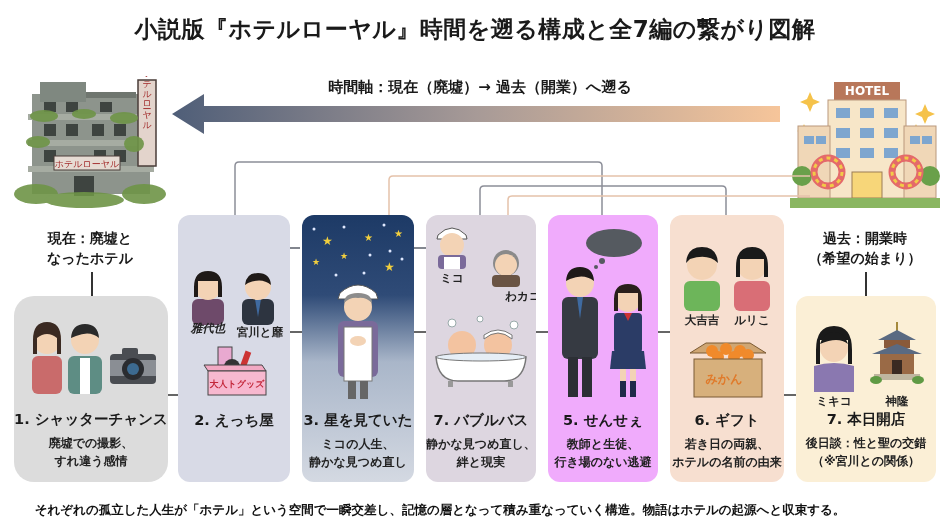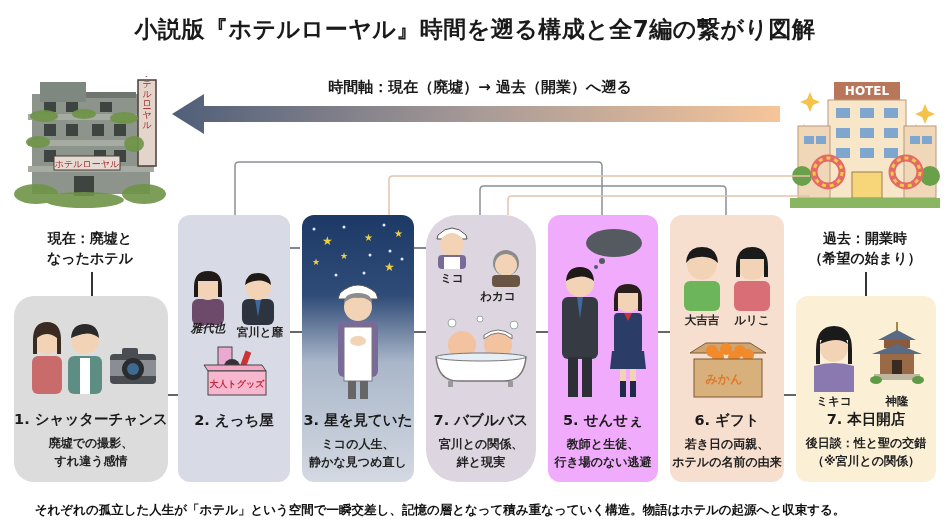--- a/index.html
+++ b/index.html
@@ -225,51 +225,51 @@
     <rect x="20" y="102" width="8" height="18" fill="#666"></rect>
       <rect x="32" y="102" width="8" height="18" fill="#666"></rect>
   </svg>
   <div class="card-title" style="top:196px;">3. 星を見ていた</div>
   <div class="card-desc" style="top:220px;">
     <div>ミコの人生、</div>
     <div>静かな見つめ直し</div>
   </div>
 </div>
 
-<div class="card" style="left:426px;top:215px;width:110px;height:267px;background:#ddd6e0;border-radius:32px;">
+<div class="card" style="left:426px;top:215px;width:110px;height:267px;background:#ddd6e0;">
   <svg class="illus" style="left:6px;top:8px;width:40px;height:46px;" viewBox="0 0 40 46">
     <path d="M6 12 Q20 -2 34 12 L35 16 L5 16Z" fill="#fff" stroke="#555"></path>
     <circle cx="20" cy="22" r="12" fill="#f3d3b5"></circle>
     <rect x="6" y="32" width="28" height="14" rx="4" fill="#7a6a9a"></rect>
       <rect x="12" y="34" width="16" height="12" fill="#fff"></rect>
   </svg>
   <div class="char-label" style="left:6px;top:56px;width:40px;">ミコ</div>
   <svg class="illus" style="left:60px;top:26px;width:40px;height:46px;" viewBox="0 0 40 46">
     <circle cx="20" cy="22" r="13" fill="#8a8a8a"></circle>
       <circle cx="20" cy="24" r="11" fill="#f3d3b5"></circle>
     <rect x="6" y="34" width="28" height="12" rx="4" fill="#6a5444"></rect>
   </svg>
-  <div class="char-label" style="left:48px;top:74px;width:48px;">わカコ</div>
+  <div class="char-label" style="left:73px;top:74px;width:48px;">わカコ</div>
   <svg class="illus" style="left:6px;top:98px;width:98px;height:76px;" viewBox="0 0 98 76">
     <g fill="#fff" stroke="#9aa">
         <circle cx="20" cy="10" r="4"></circle>
         <circle cx="48" cy="6" r="3"></circle>
         <circle cx="82" cy="12" r="4"></circle>
       </g>
     <circle cx="30" cy="32" r="14" fill="#f3c3a0"></circle>
     <circle cx="66" cy="32" r="14" fill="#f3c3a0"></circle>
       <path d="M52 26 Q66 14 80 26 L80 22 Q66 12 52 22Z" fill="#fff" stroke="#777"></path>
     <path d="M4 44 H94 Q92 68 72 68 H26 Q6 68 4 44Z" fill="#fff" stroke="#777" stroke-width="1.5"></path>
     <ellipse cx="49" cy="44" rx="45" ry="4" fill="#e6eef6" stroke="#777"></ellipse>
     <rect x="16" y="68" width="5" height="6" fill="#999"></rect>
       <rect x="76" y="68" width="5" height="6" fill="#999"></rect>
   </svg>
   <div class="card-title" style="top:196px;">7. バブルバス</div>
   <div class="card-desc" style="top:220px;">
-    <div>宮川との関係、</div>
+    <div>静かな見つめ直し、</div>
     <div>絆と現実</div>
   </div>
 </div>
 
 <div class="card" style="left:548px;top:215px;width:110px;height:267px;background:#f0abfc;">
   <svg class="illus" style="left:36px;top:10px;width:60px;height:46px;" viewBox="0 0 60 46">
     <ellipse cx="30" cy="18" rx="28" ry="14" fill="#555a60"></ellipse>
       <circle cx="18" cy="36" r="3" fill="#555a60"></circle>
       <circle cx="12" cy="42" r="2" fill="#555a60"></circle>
   </svg>

